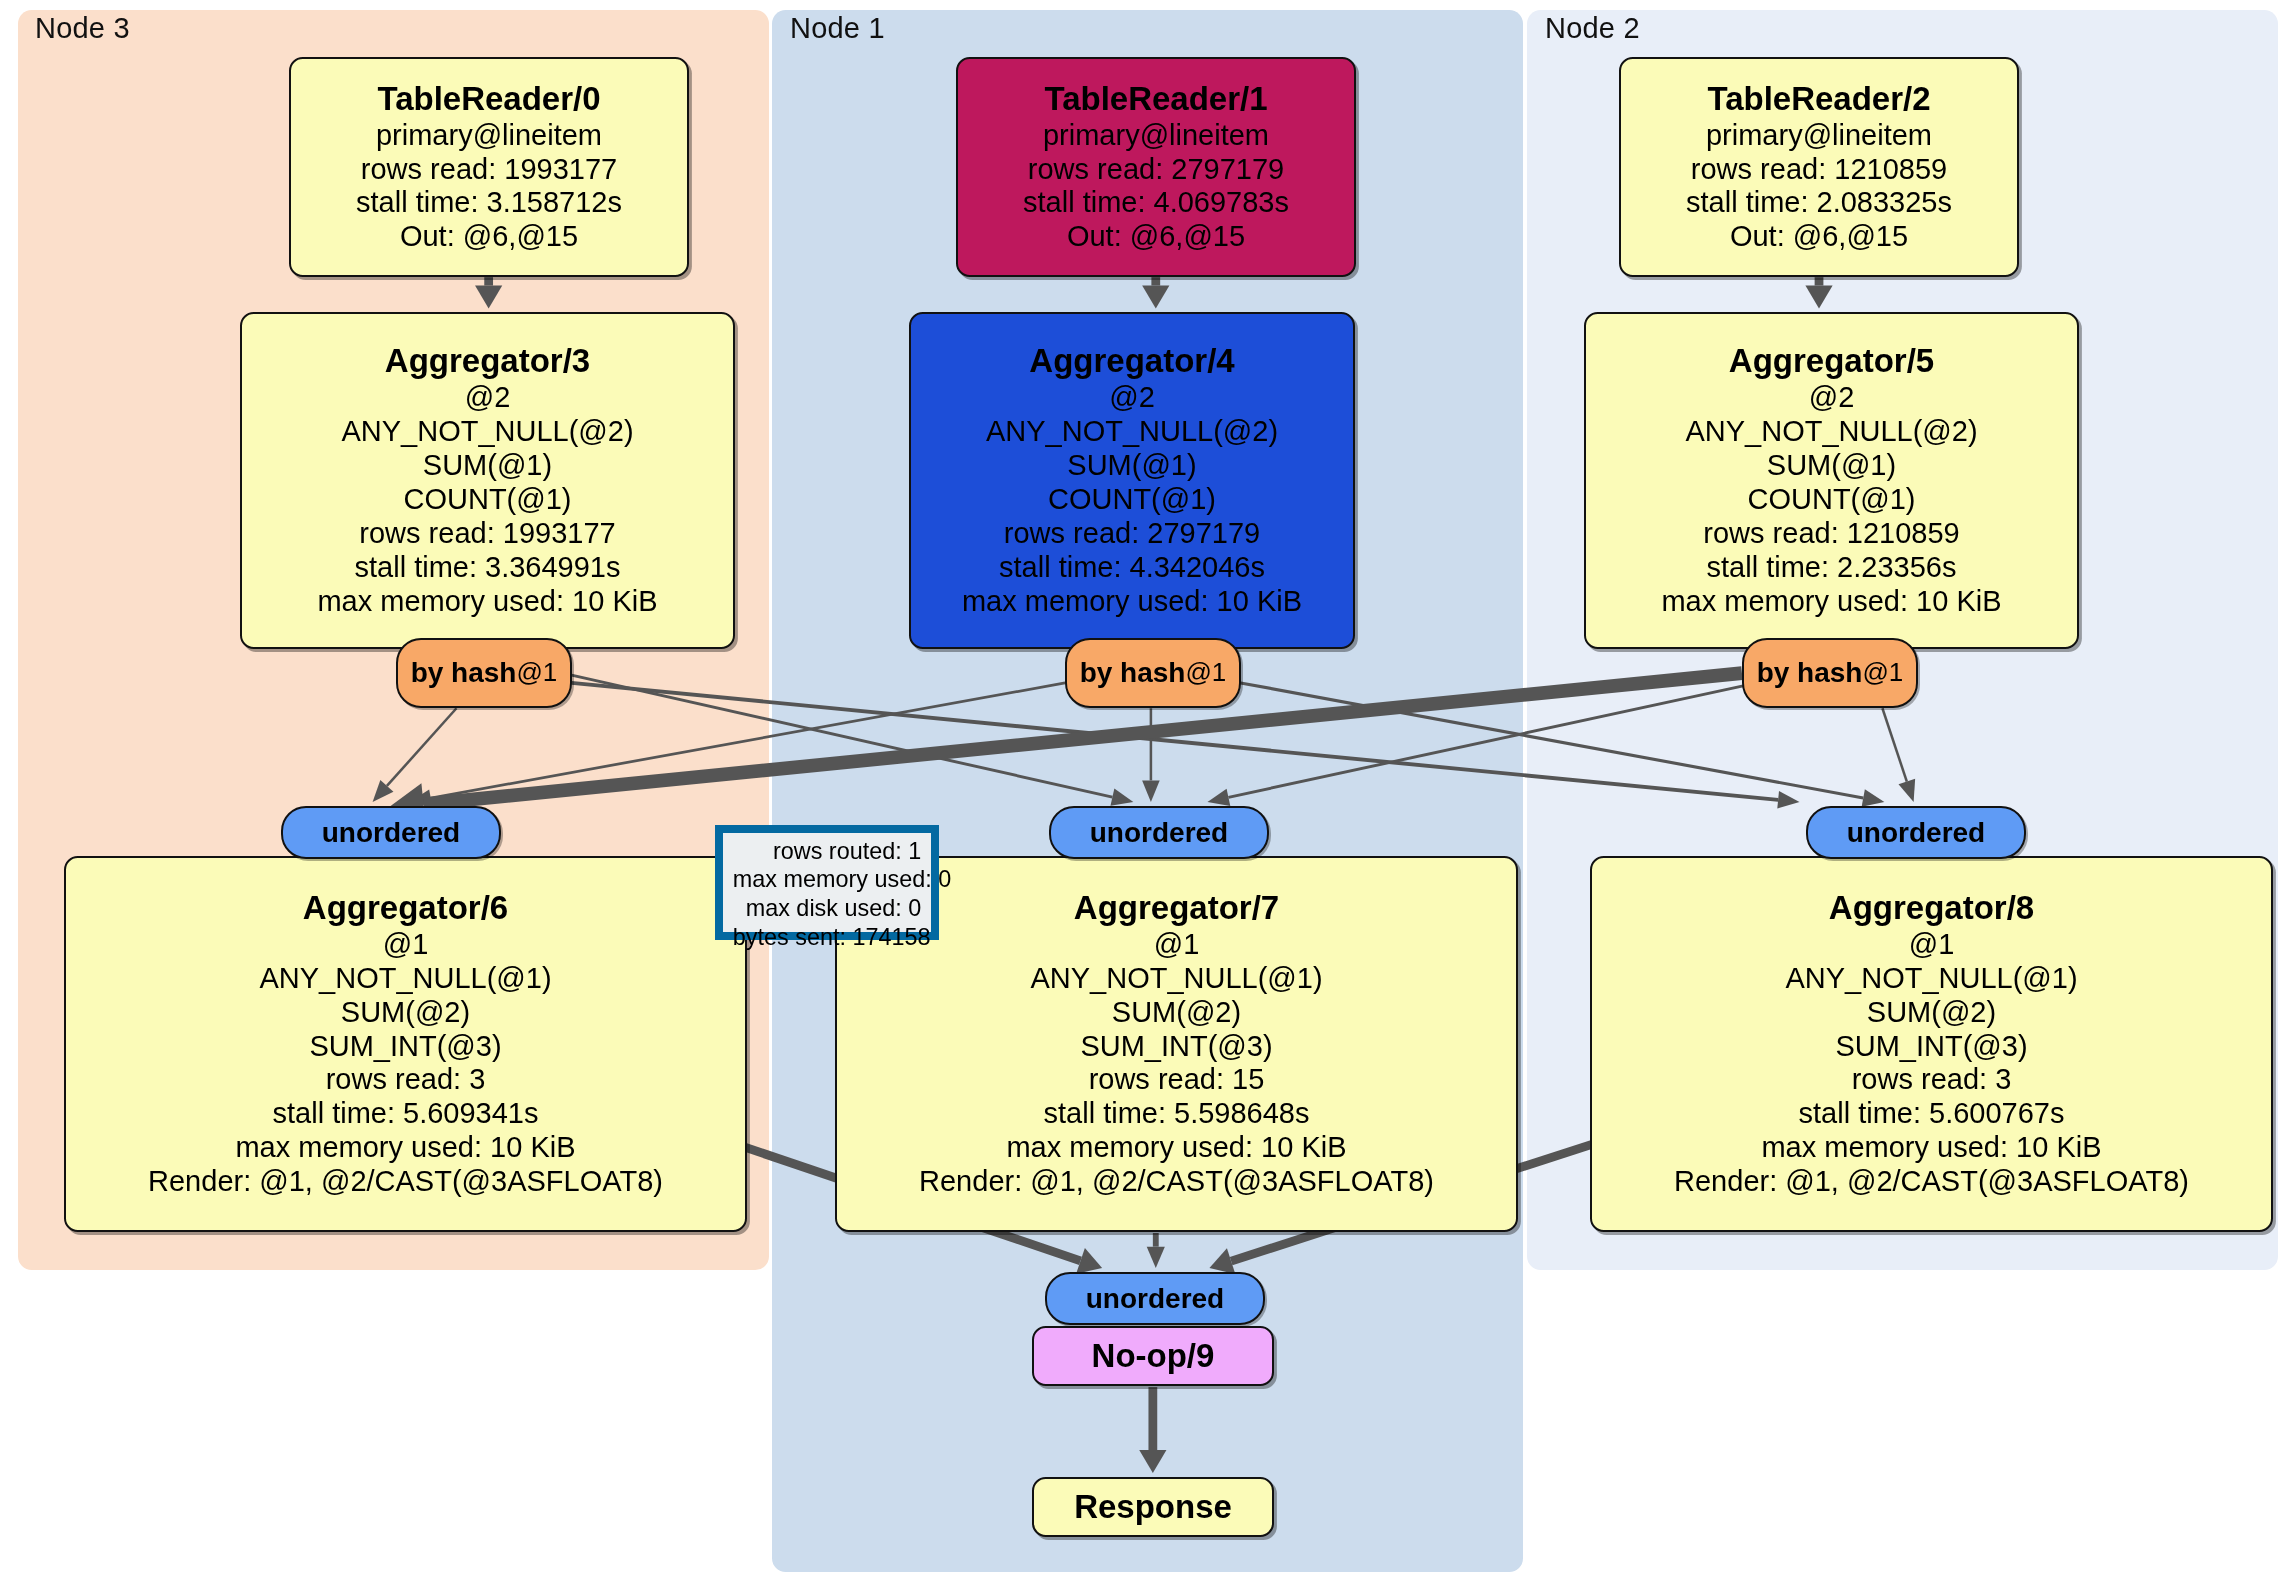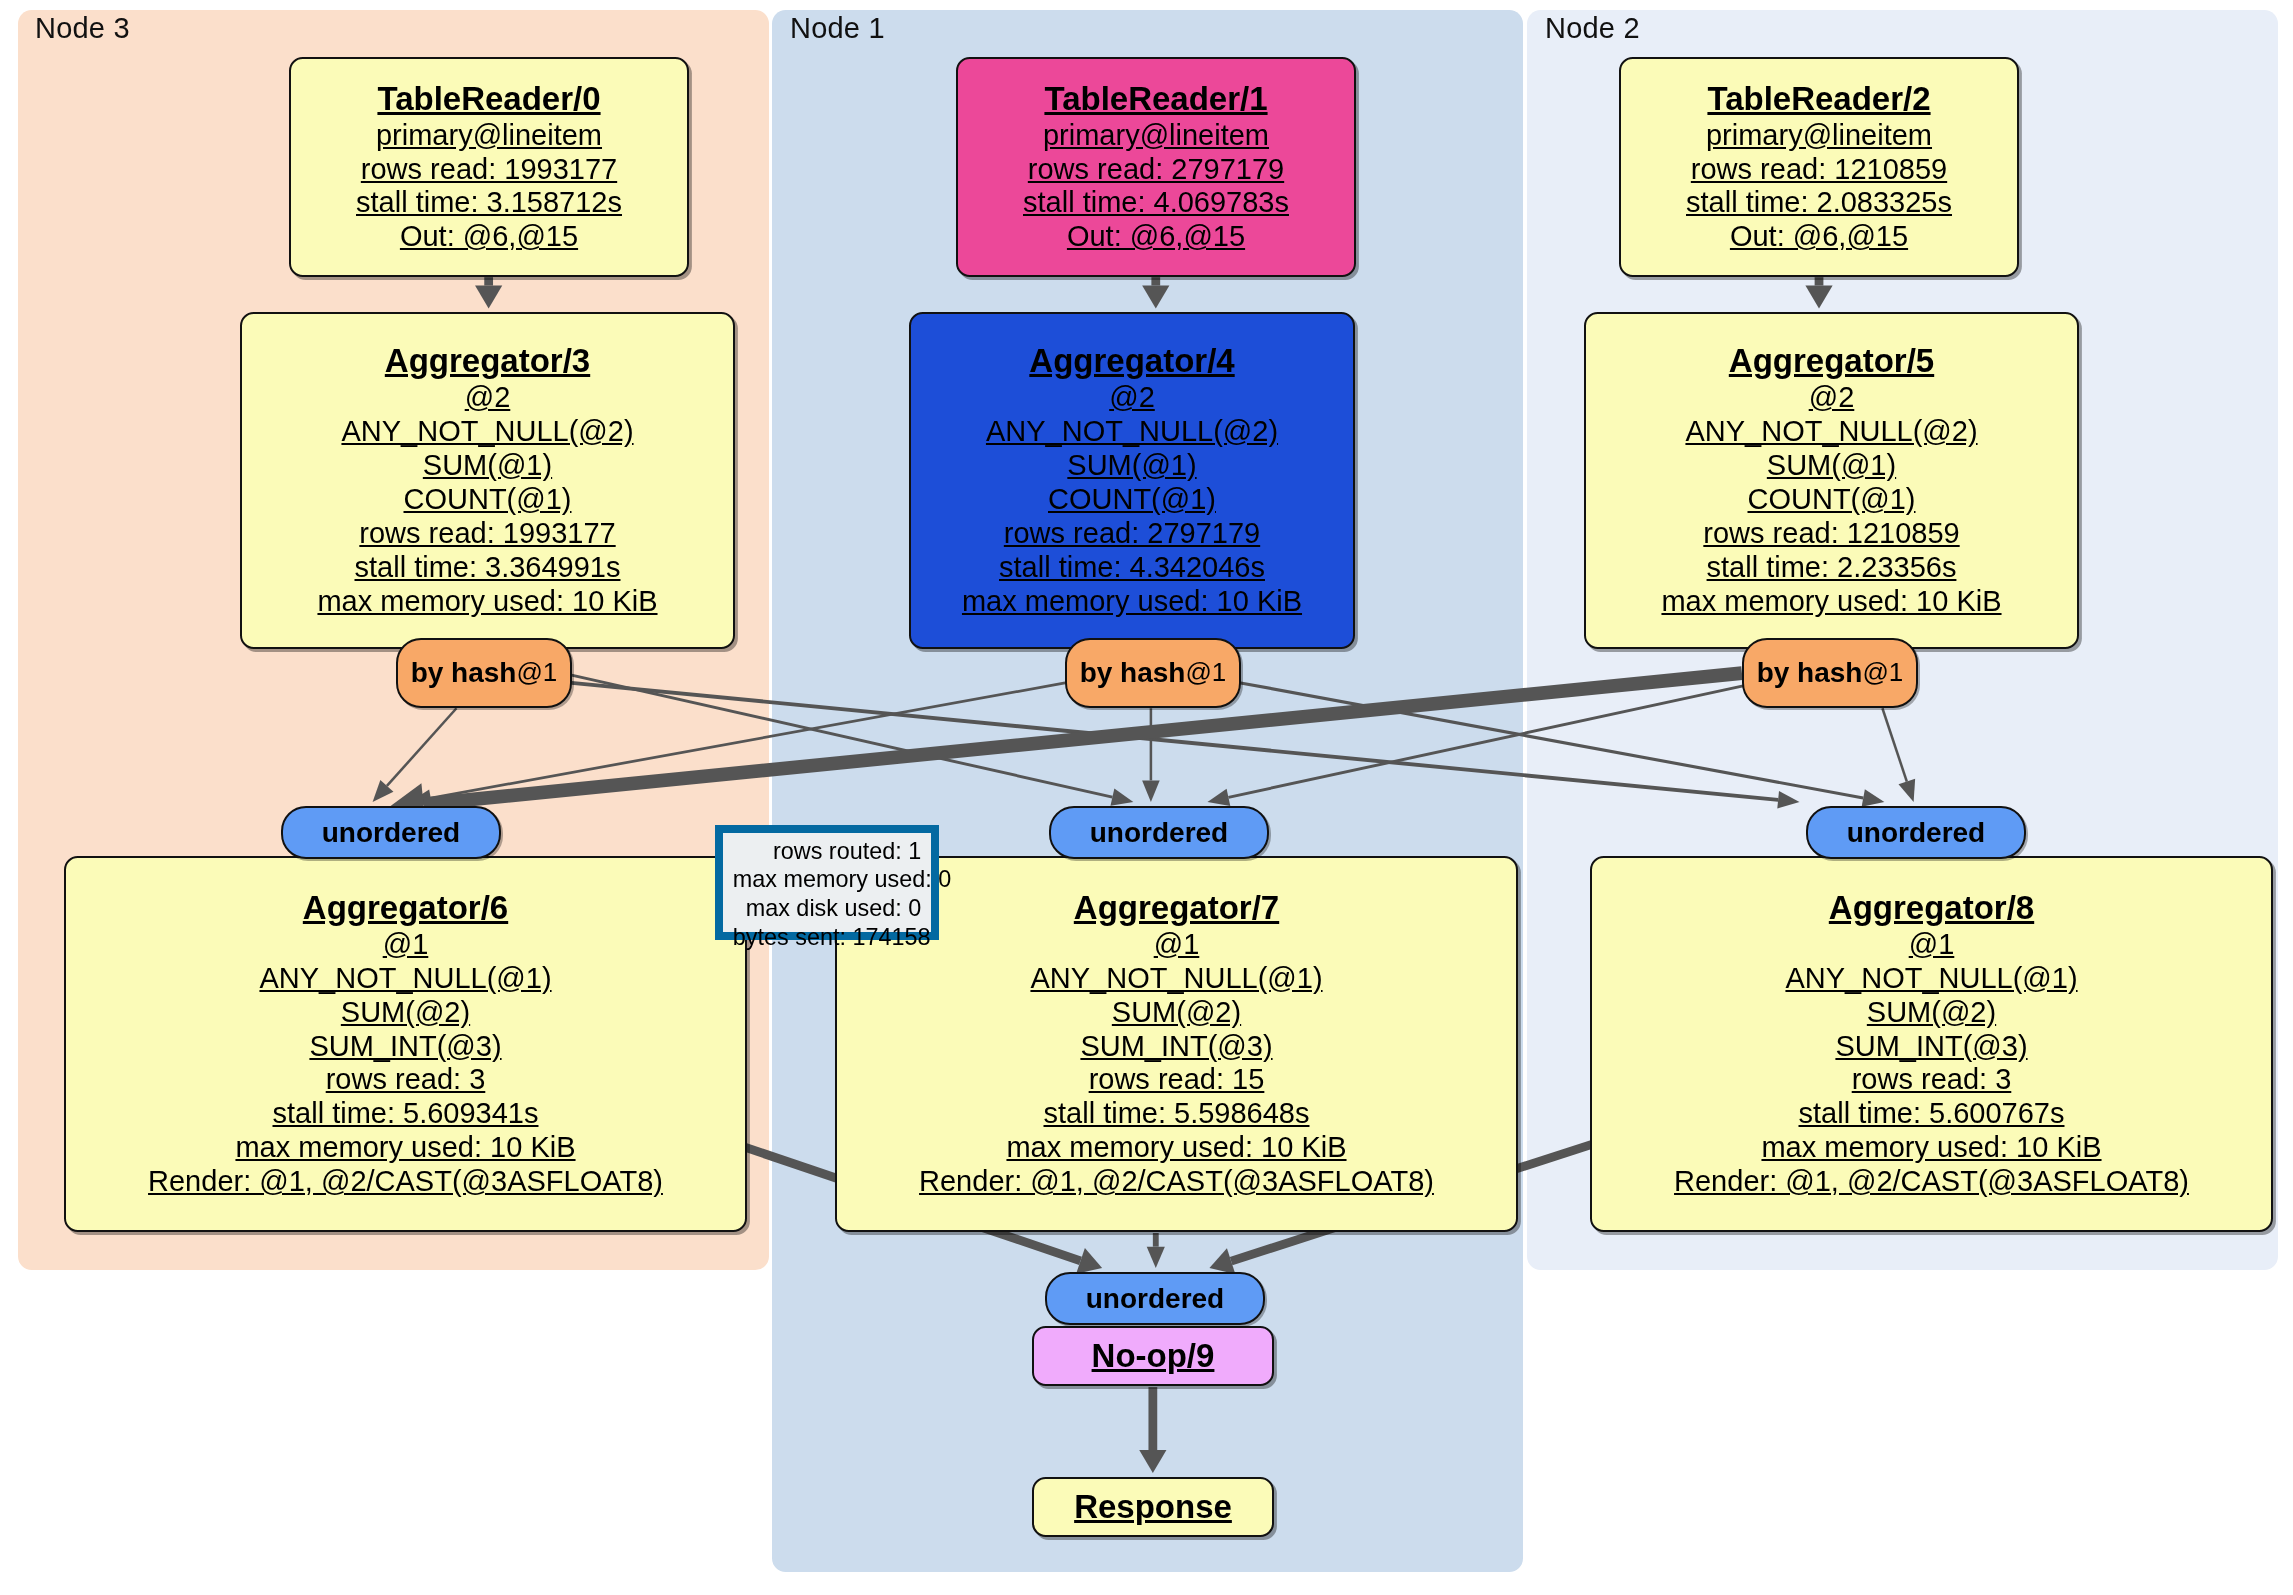--- a/index.html
+++ b/index.html
@@ -22,21 +22,20 @@
   #edges{position:absolute;left:0;top:0;width:2294px;height:1596px;pointer-events:none;}
 
   
   .node{
     position:absolute;box-sizing:border-box;
     border:2.9px solid #111;border-radius:13.7px;
     background:#fbfbb8;
     display:flex;flex-direction:column;align-items:center;justify-content:center;
     text-align:center;
     box-shadow:2.9px 2.9px 0 rgba(0,0,0,.35);
-    text-decoration:underline;
   }
   .node .title{font-weight:bold;font-size:33px;color:#000;line-height:1.18;}
   .node .line{font-size:29px;color:#000;line-height:1.17;white-space:nowrap;}
 
   .node.small{padding:3.9px 21.5px;}
   .node.small .title{font-size:33px;}
 
   
   .pill{
     position:absolute;box-sizing:border-box;
@@ -137,21 +136,21 @@
       </g>
     </svg>
   <div id="nodes-layer">
       <div class="node" style="left: 289px; top: 57px; width: 400px; height: 220px; background: rgb(251, 251, 184);">
         <div class="title">TableReader/0</div>
         <div class="line">primary@lineitem</div>
         <div class="line">rows read: 1993177</div>
         <div class="line">stall time: 3.158712s</div>
         <div class="line">Out: @6,@15</div>
       </div>
-      <div class="node" style="left: 956px; top: 57px; width: 400px; height: 220px; background: #ec4899;">
+      <div class="node" style="left: 956px; top: 57px; width: 400px; height: 220px; background: #be185d;">
         <div class="title">TableReader/1</div>
         <div class="line">primary@lineitem</div>
         <div class="line">rows read: 2797179</div>
         <div class="line">stall time: 4.069783s</div>
         <div class="line">Out: @6,@15</div>
       </div>
       <div class="node" style="left: 1619px; top: 57px; width: 400px; height: 220px; background: rgb(251, 251, 184);">
         <div class="title">TableReader/2</div>
         <div class="line">primary@lineitem</div>
         <div class="line">rows read: 1210859</div>

